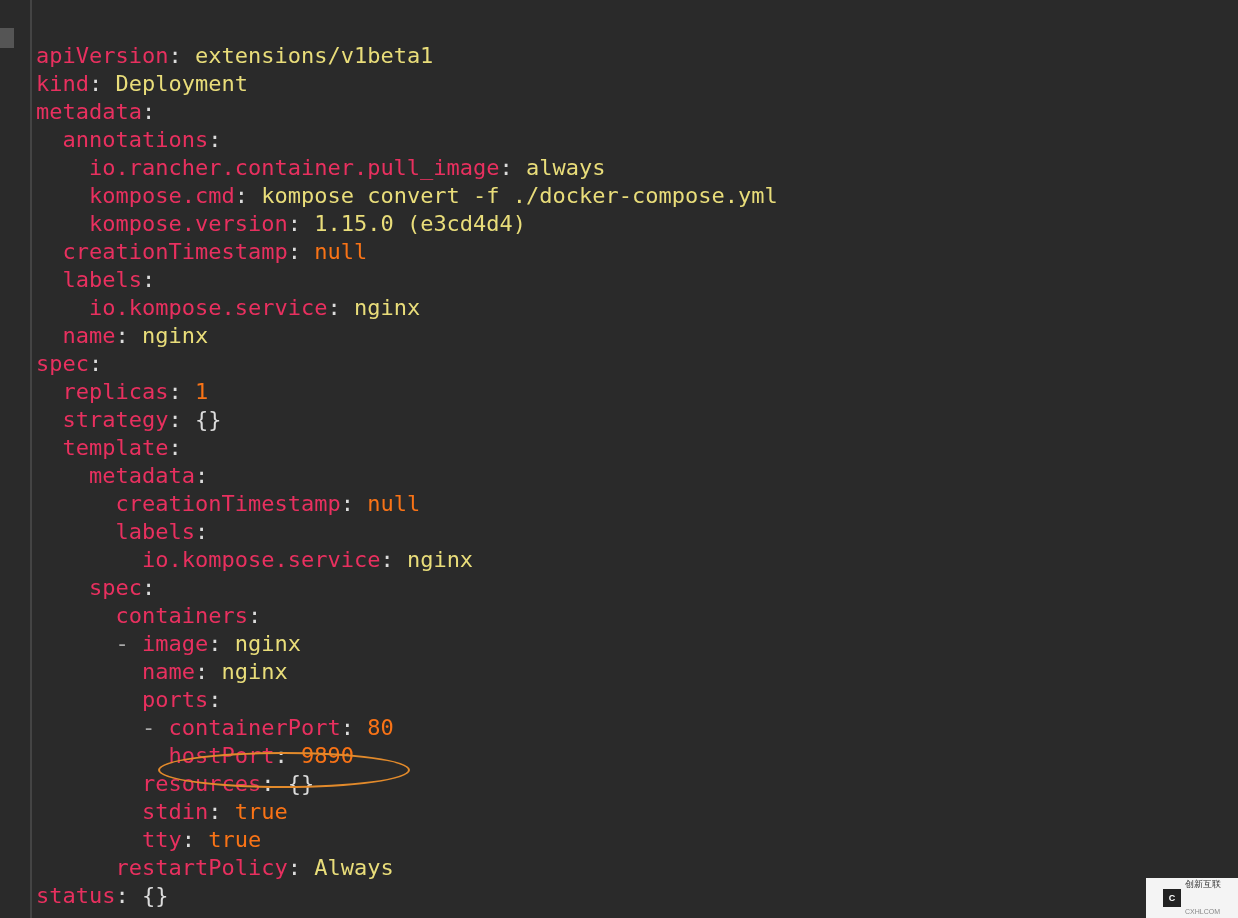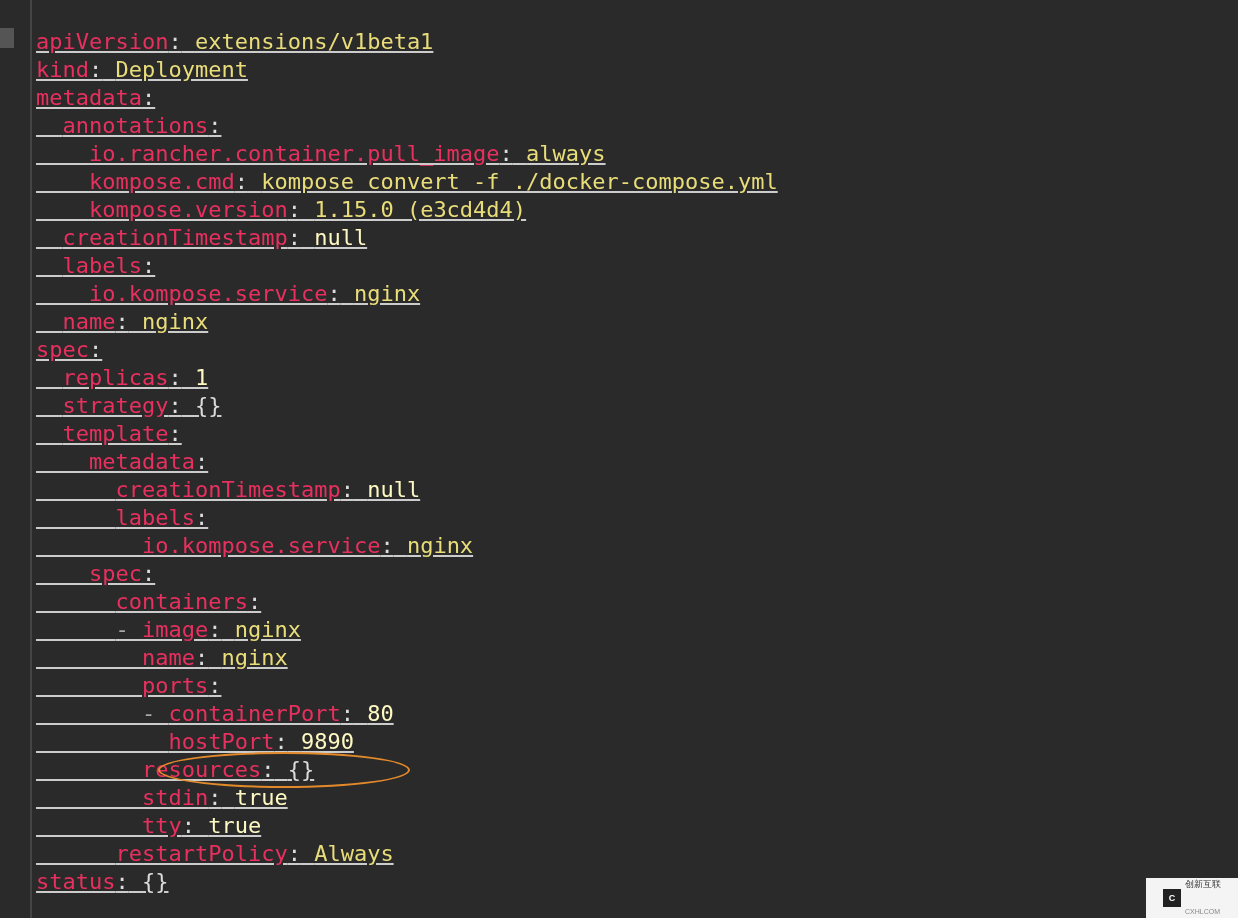--- a/index.html
+++ b/index.html
@@ -29,29 +29,28 @@
   .gutter-mark {
     position: absolute;
     left: 0;
     top: 28px;
     width: 14px;
     height: 20px;
     background: #555;
   }
   .code {
     padding-left: 4px;
-    padding-top: 28px;
+    padding-top: 42px;
     white-space: pre;
     letter-spacing: 0px;
     color: #ccc;
-    text-decoration: underline;
   }
   .k { color: #e8305f; } 
   .s { color: #e9dd7a; } 
-  .n { color: #fef9c3; } 
+  .n { color: #f97316; } 
   .p { color: #dcdcdc; } 
   .d { color: #aaa; }     
   .circle {
     position: absolute;
     border: 2px solid #e28a2b;
     border-radius: 50%;
     width: 248px;
     height: 32px;
     left: 158px;
     top: 752px;

